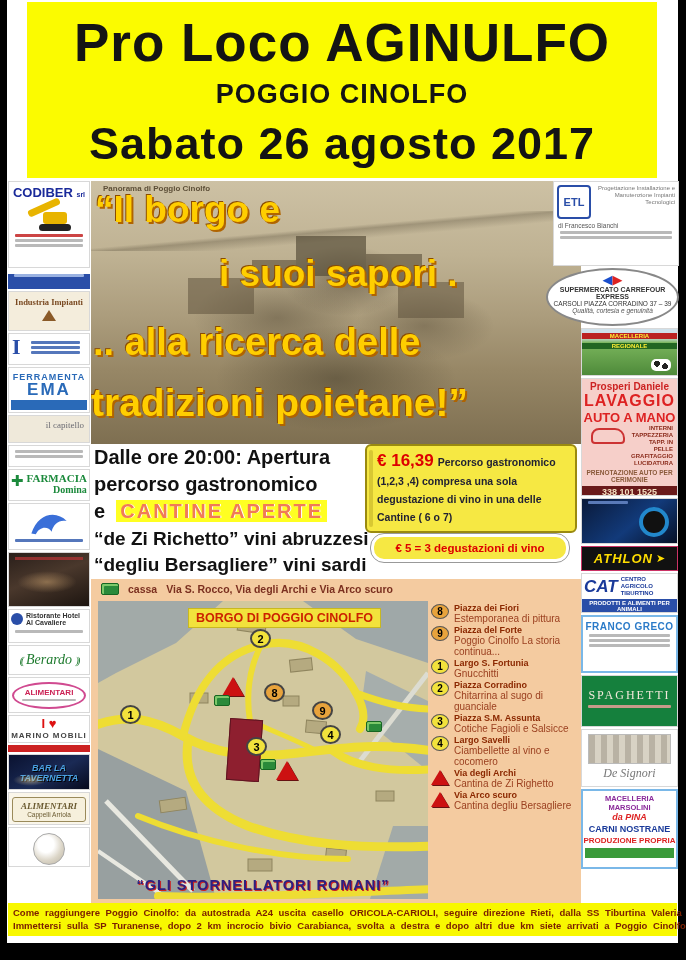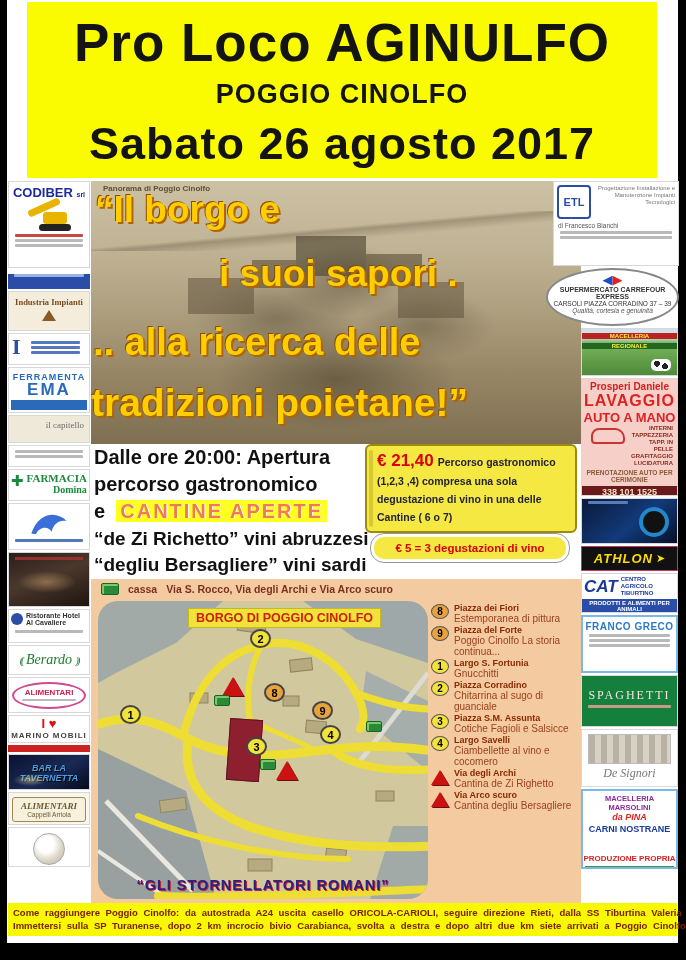--- a/index.html
+++ b/index.html
@@ -109,21 +109,21 @@
   .spag-t{color:#f2e8da;font-family:"Liberation Serif",serif;font-size:12px;letter-spacing:2px;text-align:center;margin-top:12px;}
   .signori{text-align:center;}
   .etching{height:28px;margin:4px 6px 2px;background:
      repeating-linear-gradient(90deg,#b9b2a4 0 6px,#d8d2c4 6px 12px),
      linear-gradient(180deg,#e8e2d4,#cfc8b8);border:1px solid #bbb;}
   .signori-t{font-family:"Liberation Serif",serif;font-style:italic;color:#777;font-size:12px;}
   .marsolini{border:2px solid #7ab8e8;text-align:center;}
   .mars-arc{color:#8a2a9a;font-size:7.5px;font-weight:bold;margin-top:3px;}
   .mars-da{color:#dd2222;font-size:9px;font-style:italic;font-weight:bold;}
   .mars-1{color:#1a3a9a;font-size:9px;font-weight:bold;margin-top:2px;}
-  .mars-2{color:#dd2222;font-size:8px;font-weight:bold;margin-top:20px;}
+  .mars-2{color:#dd2222;font-size:8px;font-weight:bold;margin-top:2px;}
   .mars-band{background:#3a9a3a;height:10px;margin:3px 2px 0;}
 
   
   .photo{position:relative;width:100%;height:263px;overflow:hidden;
     background:
       radial-gradient(ellipse 90px 50px at 52% 38%,rgba(60,50,35,.45),transparent 70%),
       radial-gradient(ellipse 120px 60px at 38% 52%,rgba(70,60,42,.4),transparent 70%),
       radial-gradient(ellipse 100px 50px at 68% 55%,rgba(75,64,45,.38),transparent 70%),
       radial-gradient(ellipse 160px 70px at 50% 75%,rgba(55,48,32,.45),transparent 75%),
       linear-gradient(180deg,#cdc1a4 0%,#bfb293 28%,#ab9c7c 52%,#978766 72%,#7e6f51 100%);}
@@ -151,21 +151,21 @@
   .ptext{color:#222233;font-weight:bold;font-size:10.5px;line-height:12px;}
   .tasting-box{position:absolute;right:12px;top:90px;width:188px;background:#f6e843;border:3px solid #fff;
                outline:1px solid #999;border-radius:13px;text-align:center;color:#dd0000;font-weight:bold;
                font-size:11.5px;padding:5px 2px;}
 
   
   .mapsec{position:relative;width:100%;height:324px;background:#f4cba0;}
   .cassa-line{display:flex;align-items:center;gap:9px;padding:4px 0 0 10px;font-size:10.5px;font-weight:bold;color:#7b3020;}
   .cassa-icon{width:16px;height:10px;background:#2a8a3a;border-radius:2px;border:1px solid #166622;
               box-shadow:inset 2px 2px 0 #7cc86a;flex:none;}
-  .map{position:absolute;left:7px;top:22px;width:330px;height:298px;overflow:hidden;background:#d2c89e;border-radius:20px;}
+  .map{position:absolute;left:7px;top:22px;width:330px;height:298px;overflow:hidden;background:#d2c89e;}
   .map svg{position:absolute;left:0;top:0;}
   .map-title{position:absolute;left:90px;top:7px;background:#f2e23c;color:#cc2200;font-weight:bold;
              font-size:12.5px;padding:2px 7px;border:1px solid #c8b820;}
   .mk{position:absolute;width:21px;height:19px;border-radius:50%;background:#f2e23c;border:2px solid #444;
       color:#000;font-size:11px;font-weight:bold;display:flex;align-items:center;justify-content:center;box-sizing:border-box;}
   .mk.o{background:#e8a33c;}
   .mtri{position:absolute;width:0;height:0;border-left:11px solid transparent;border-right:11px solid transparent;
         border-bottom:19px solid #cc1111;filter:drop-shadow(1px 1px 0 #661111);}
   .mcassa{position:absolute;width:14px;height:9px;background:#2a8a3a;border-radius:2px;border:1px solid #166622;
           box-shadow:inset 2px 2px 0 #7cc86a;}
@@ -309,21 +309,21 @@
         <div class="ov ov4">tradizioni poietane!”</div>
       </div>
 
       <div class="event">
         <div class="ev ev1">Dalle ore 20:00: Apertura</div>
         <div class="ev ev2">percorso gastronomico</div>
         <div class="ev ev3"><span>e</span>&nbsp;&nbsp;<span class="hl">CANTINE APERTE</span></div>
         <div class="ev ev4">“de Zi Richetto” vini abruzzesi</div>
         <div class="ev ev5">“degliu Bersagliere” vini sardi</div>
         <div class="price-box">
-          <span class="price">€ 21,40</span><span class="ptext">Percorso gastronomico (1,2,3 ,4) compresa una sola degustazione di vino in una delle Cantine ( 6 o 7)</span>
+          <span class="price">€ 16,39</span><span class="ptext">Percorso gastronomico (1,2,3 ,4) compresa una sola degustazione di vino in una delle Cantine ( 6 o 7)</span>
         </div>
         <div class="tasting-box">€ 5 = 3 degustazioni di vino</div>
       </div>
 
       <div class="mapsec">
         <div class="cassa-line">
           <span class="cassa-icon"></span>
           <span>cassa</span>
           <span>Via S. Rocco, Via degli Archi e Via Arco scuro</span>
         </div>

